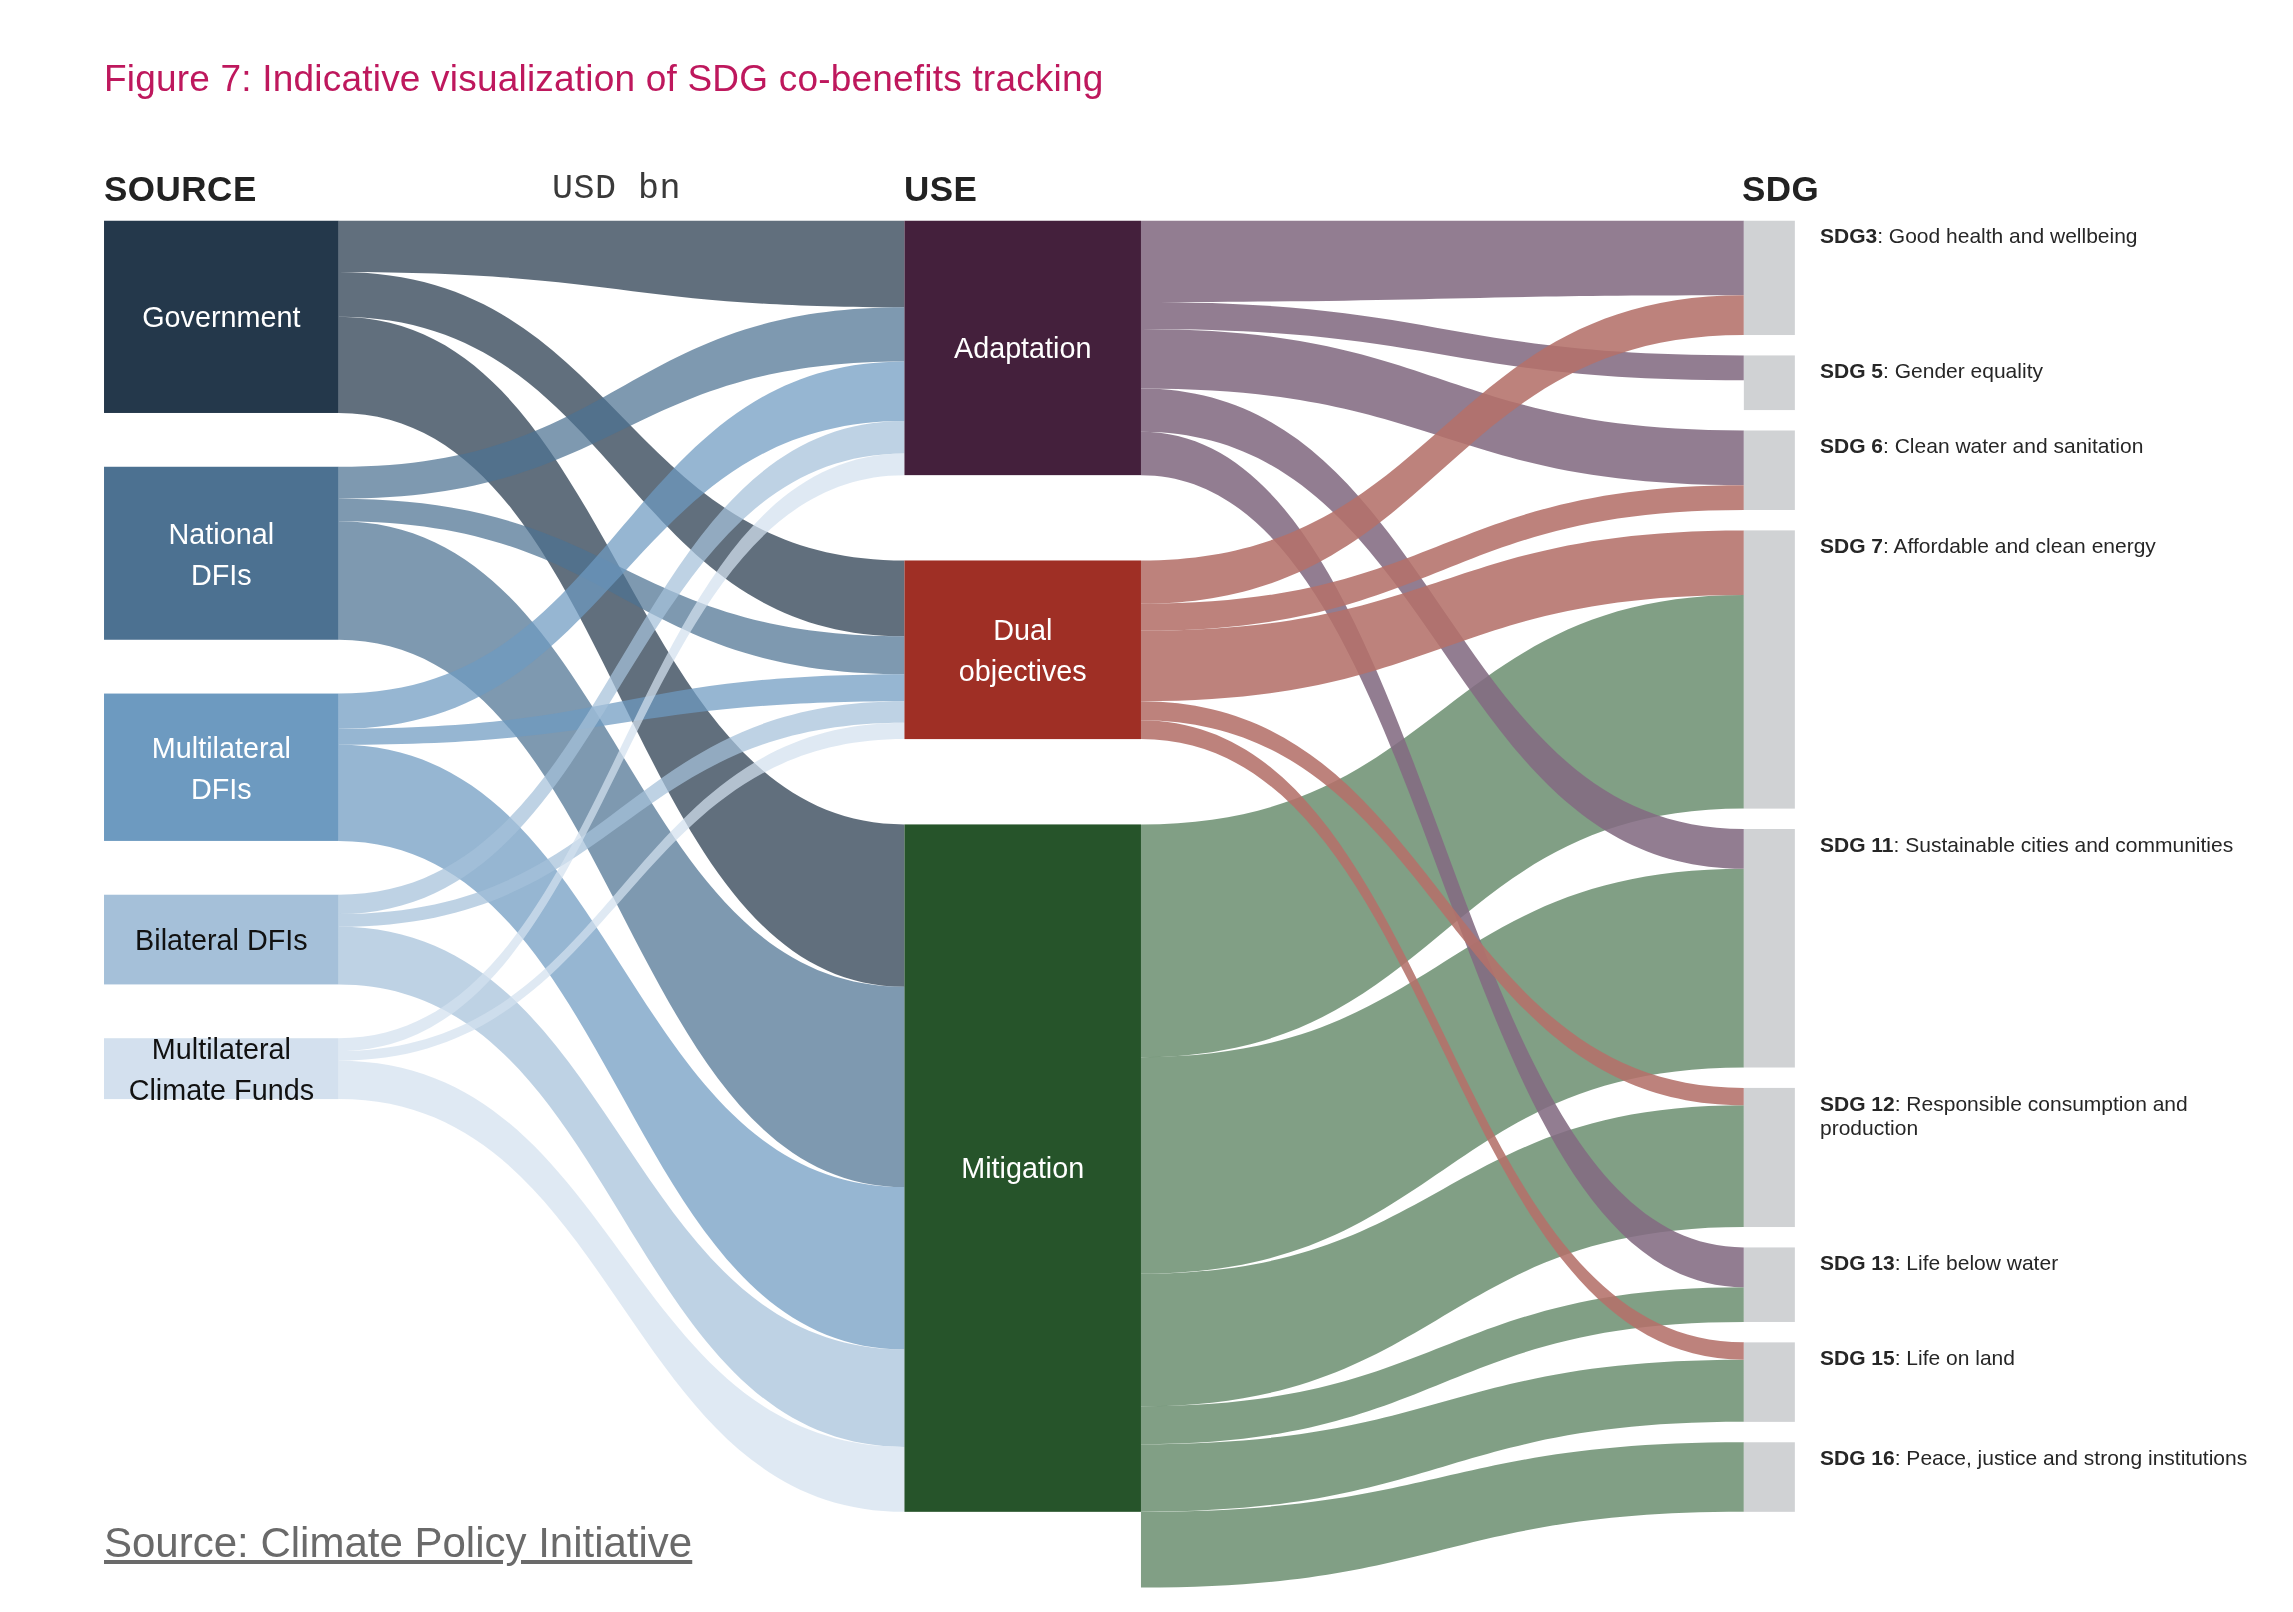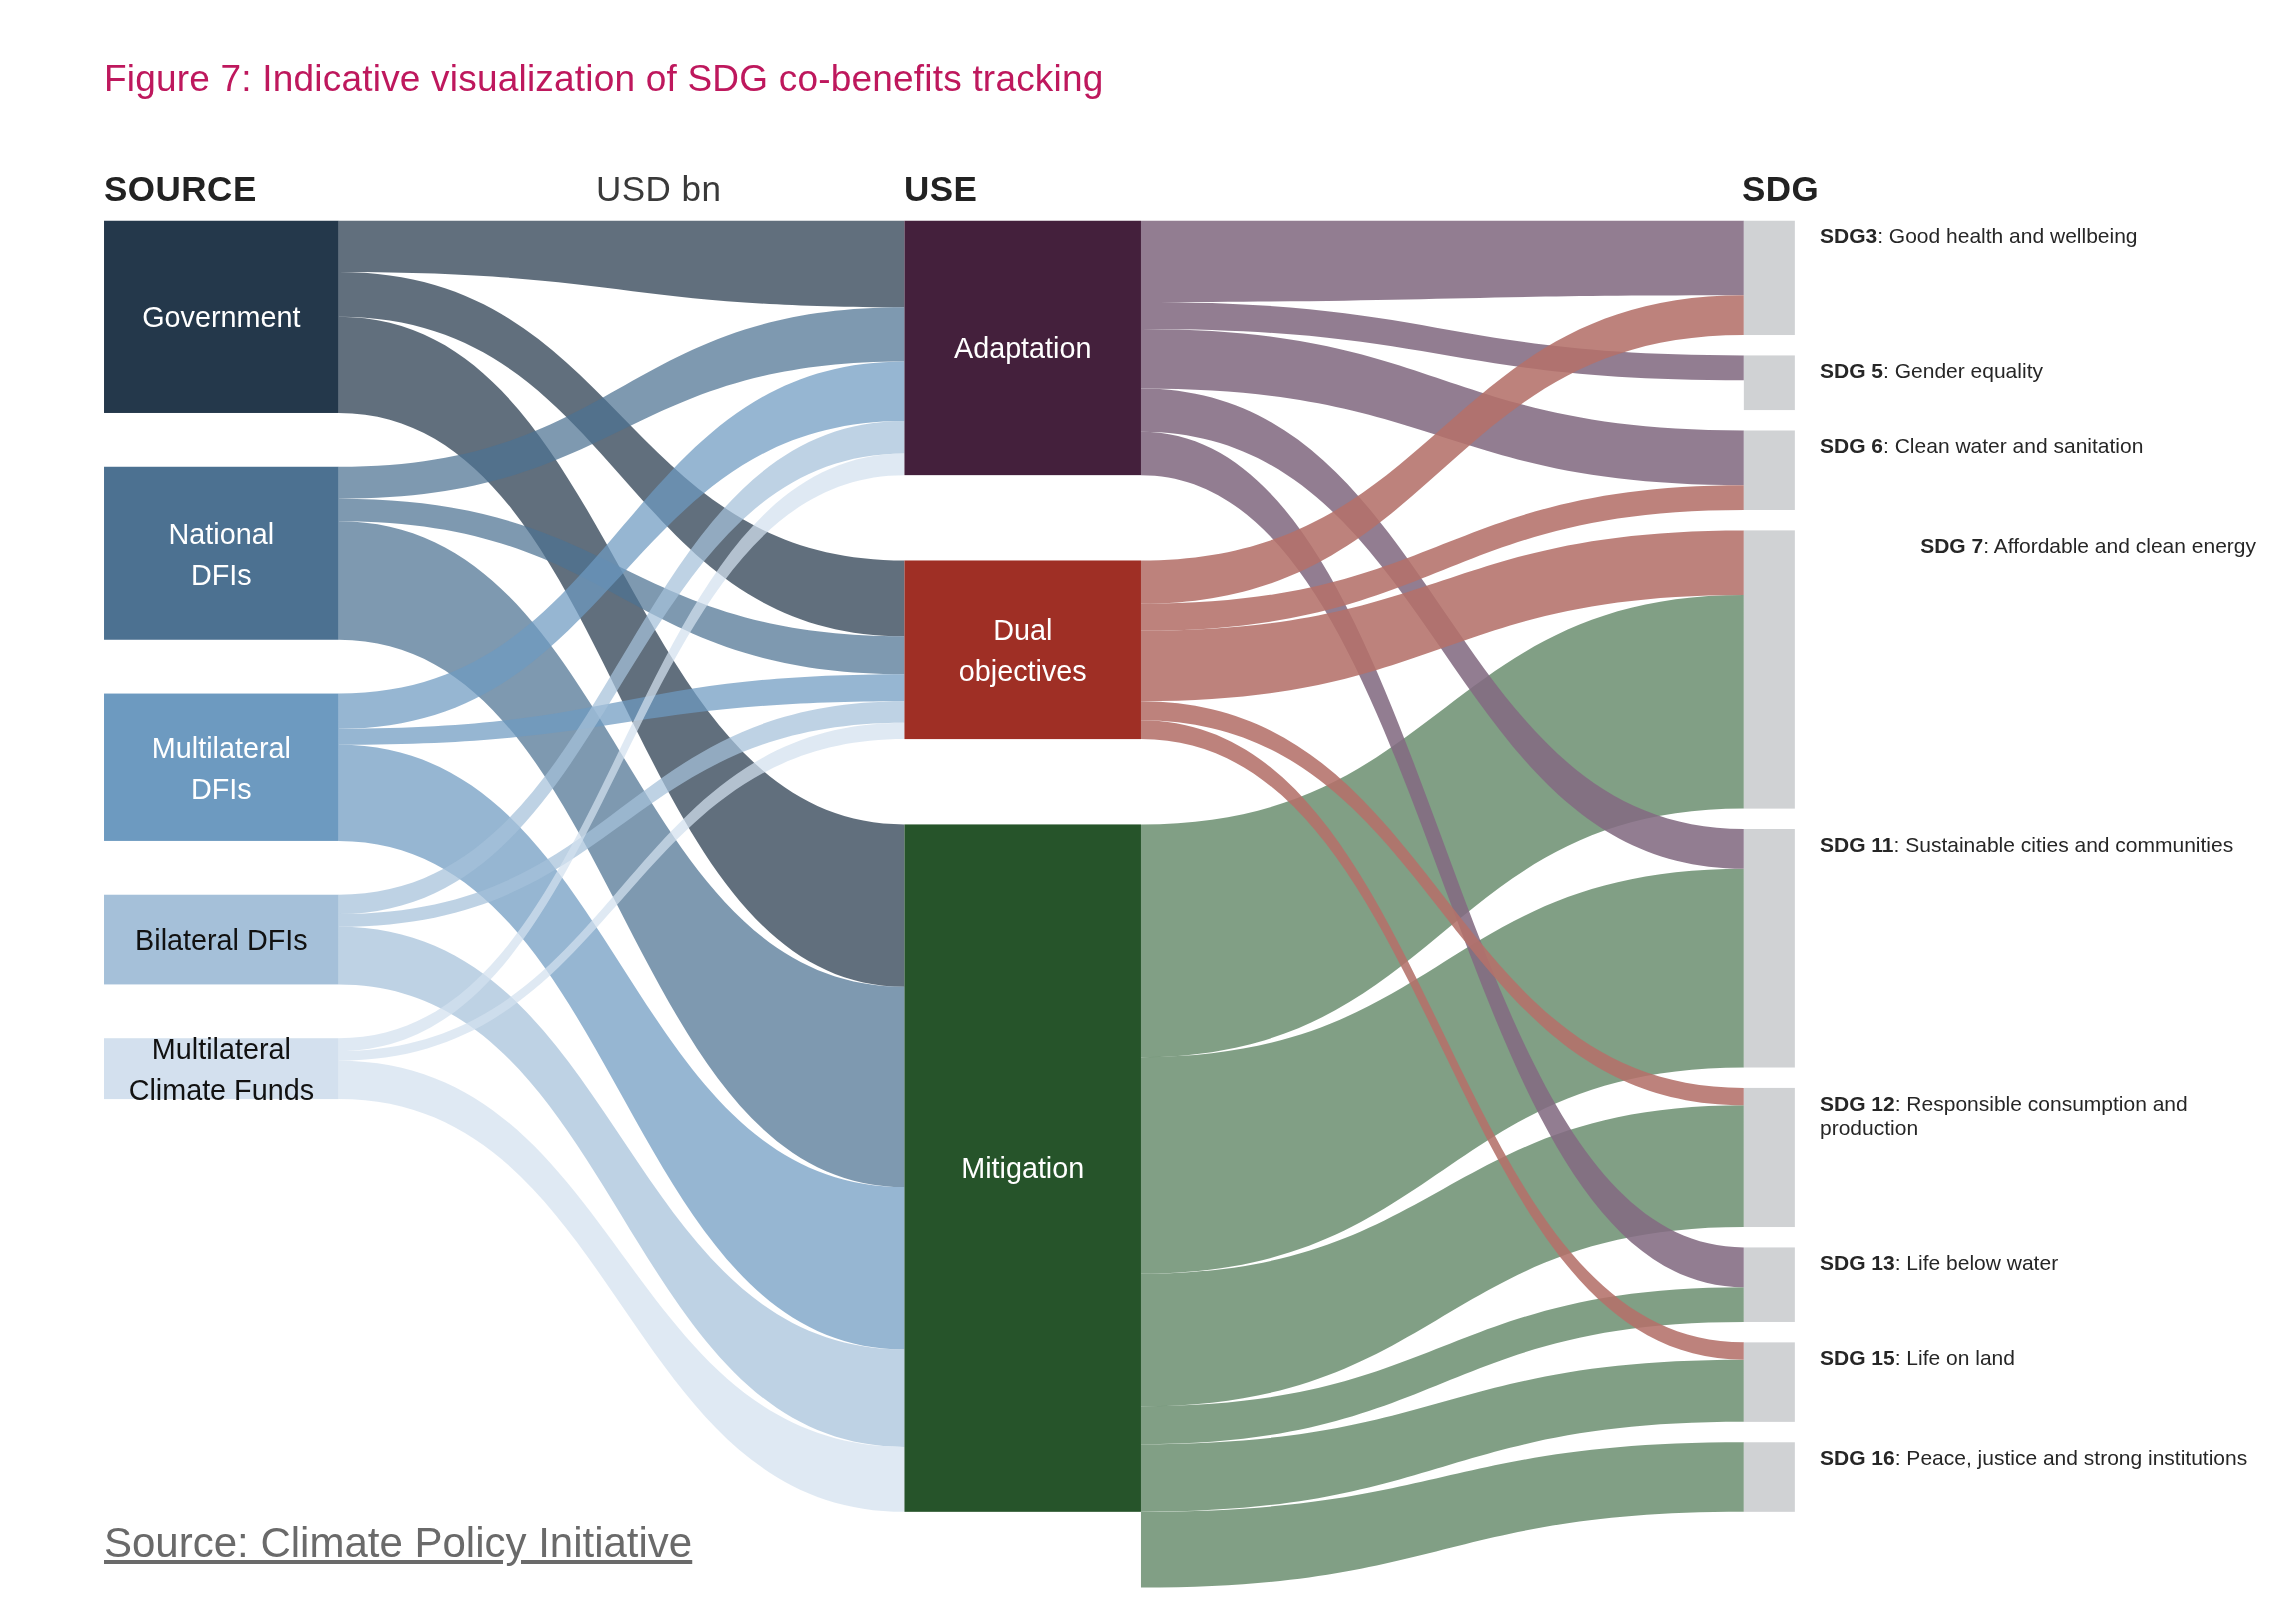--- a/index.html
+++ b/index.html
@@ -2,21 +2,21 @@
 <html style="font-size:15px"><head>
 <meta charset="utf-8">
 <style>
   html,body{margin:0;padding:0;background:#ffffff;}
   body{width:2294px;height:1612px;position:relative;overflow:hidden;
        font-family:"Liberation Sans",sans-serif;color:#3d3d3d;}
   #fig-title{position:absolute;left:104px;top:58px;font-size:37px;color:#be185d;
              font-weight:400;letter-spacing:0.2px;}
   .col-head{position:absolute;font-size:35px;font-weight:700;color:#222;letter-spacing:0.5px;}
   #head-source{left:104px;top:169px;}
-  #head-usd{left:596px;top:169px;font-weight:400;color:#3a3a3a;}
+  #head-usd{left:552px;top:169px;font-weight:400;color:#3a3a3a;font-family:Liberation Mono, monospace;}
   #head-use{left:904px;top:169px;}
   #head-sdg{left:1742px;top:169px;}
   #src-note{position:absolute;left:104px;top:1519px;font-size:42px;color:#6a6a6a;text-decoration:underline;}
   svg#sankey{position:absolute;left:0;top:0;}
   .nodelabel{font-family:"Liberation Sans",sans-serif;font-size:31px;}
   .sdg-label{position:absolute;font-size:21px;line-height:1.12;color:#262626;width:436px;}
   .sdg-label b{font-weight:700;}
 </style>
 </head>
 <body>
@@ -96,21 +96,21 @@
       <text x="1102.5" y="690.5700483091787" text-anchor="middle" fill="#ffffff" class="nodelabel">Dual</text>
       <text x="1102.5" y="734.5700483091787" text-anchor="middle" fill="#ffffff" class="nodelabel">objectives</text>
       <text x="1102.5" y="1270.4299516908213" text-anchor="middle" fill="#ffffff" class="nodelabel">Mitigation</text>
     </g>
 </svg>
 
 <div id="sdg-label-host">
     <div class="sdg-label" style="left: 1820px; top: 224px;"><b>SDG3</b><span>: Good health and wellbeing</span></div>
     <div class="sdg-label" style="left: 1820px; top: 359px;"><b>SDG 5</b><span>: Gender equality</span></div>
     <div class="sdg-label" style="left: 1820px; top: 434px;"><b>SDG 6</b><span>: Clean water and sanitation</span></div>
-    <div class="sdg-label" style="left: 1820px; top: 534px; text-align: right;"><b>SDG 7</b><span>: Affordable and clean energy</span></div>
+    <div class="sdg-label" style="left: 1820px; top: 534px;"><b>SDG 7</b><span>: Affordable and clean energy</span></div>
     <div class="sdg-label" style="left: 1820px; top: 833px;"><b>SDG 11</b><span>: Sustainable cities and communities</span></div>
     <div class="sdg-label" style="left: 1820px; top: 1092px;"><b>SDG 12</b><span>: Responsible consumption and production</span></div>
     <div class="sdg-label" style="left: 1820px; top: 1251px;"><b>SDG 13</b><span>: Life below water</span></div>
     <div class="sdg-label" style="left: 1820px; top: 1346px;"><b>SDG 15</b><span>: Life on land</span></div>
     <div class="sdg-label" style="left: 1820px; top: 1446px;"><b>SDG 16</b><span>: Peace, justice and strong institutions</span></div>
   </div>
 
 <div id="src-note">Source: Climate Policy Initiative</div>
 
 

